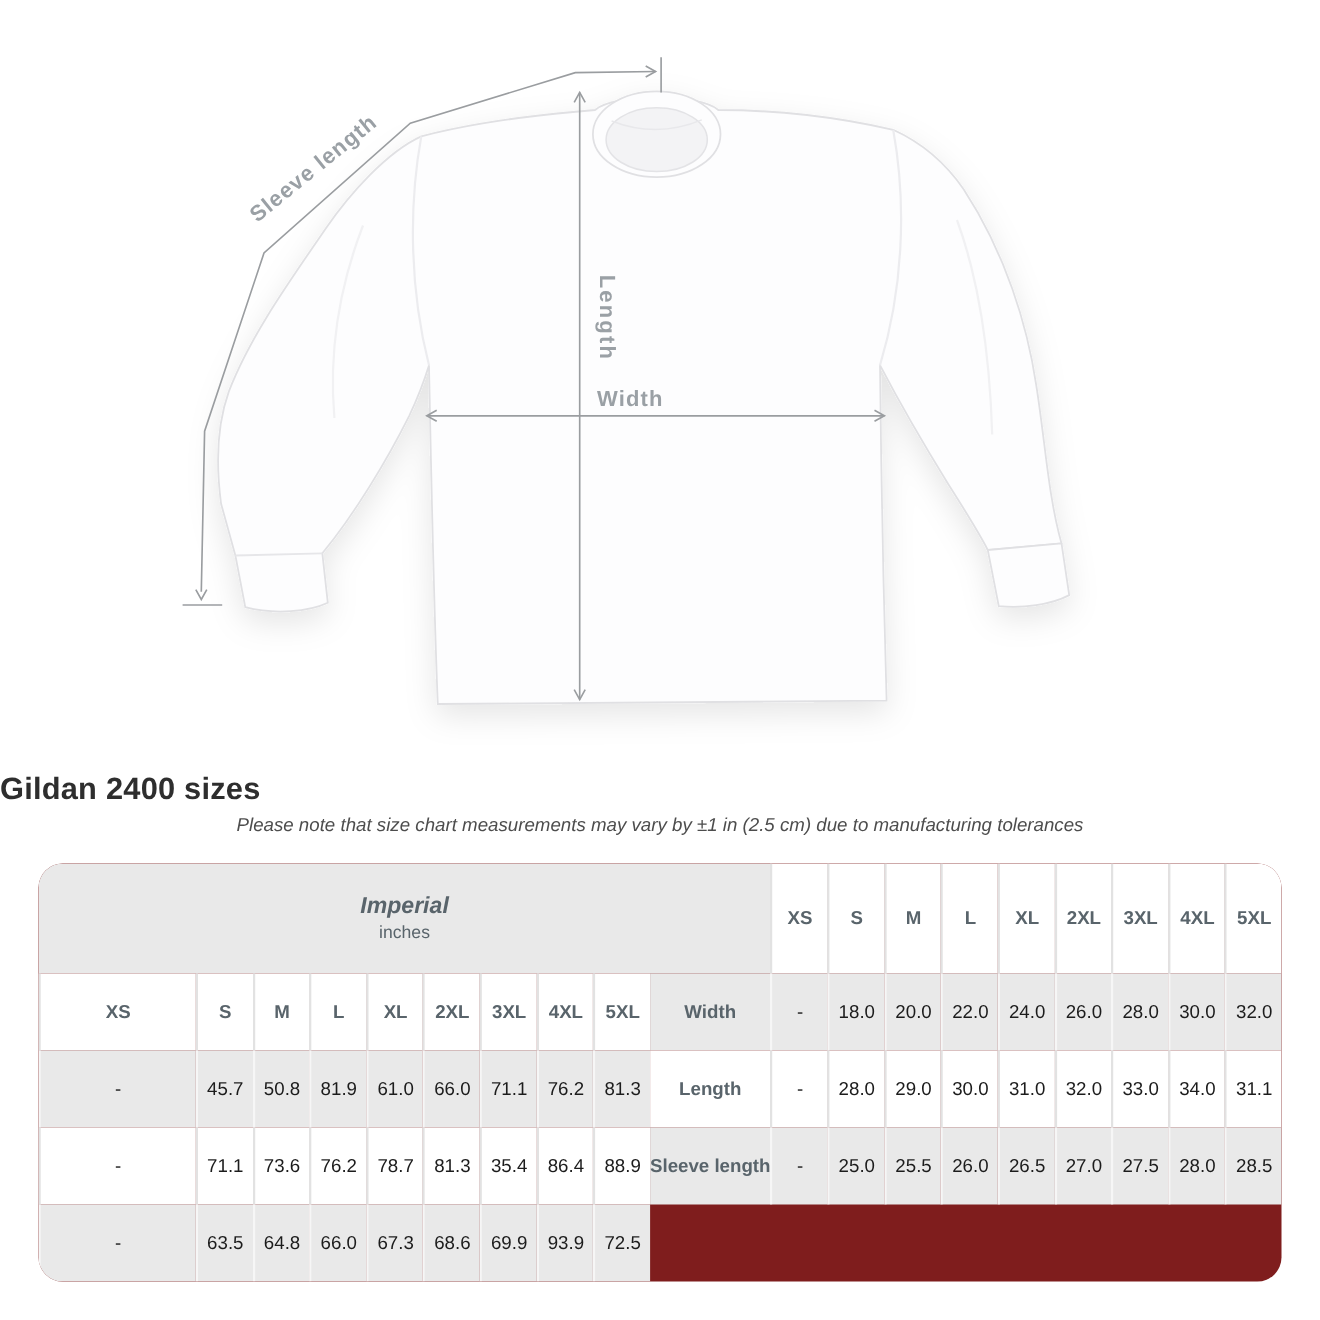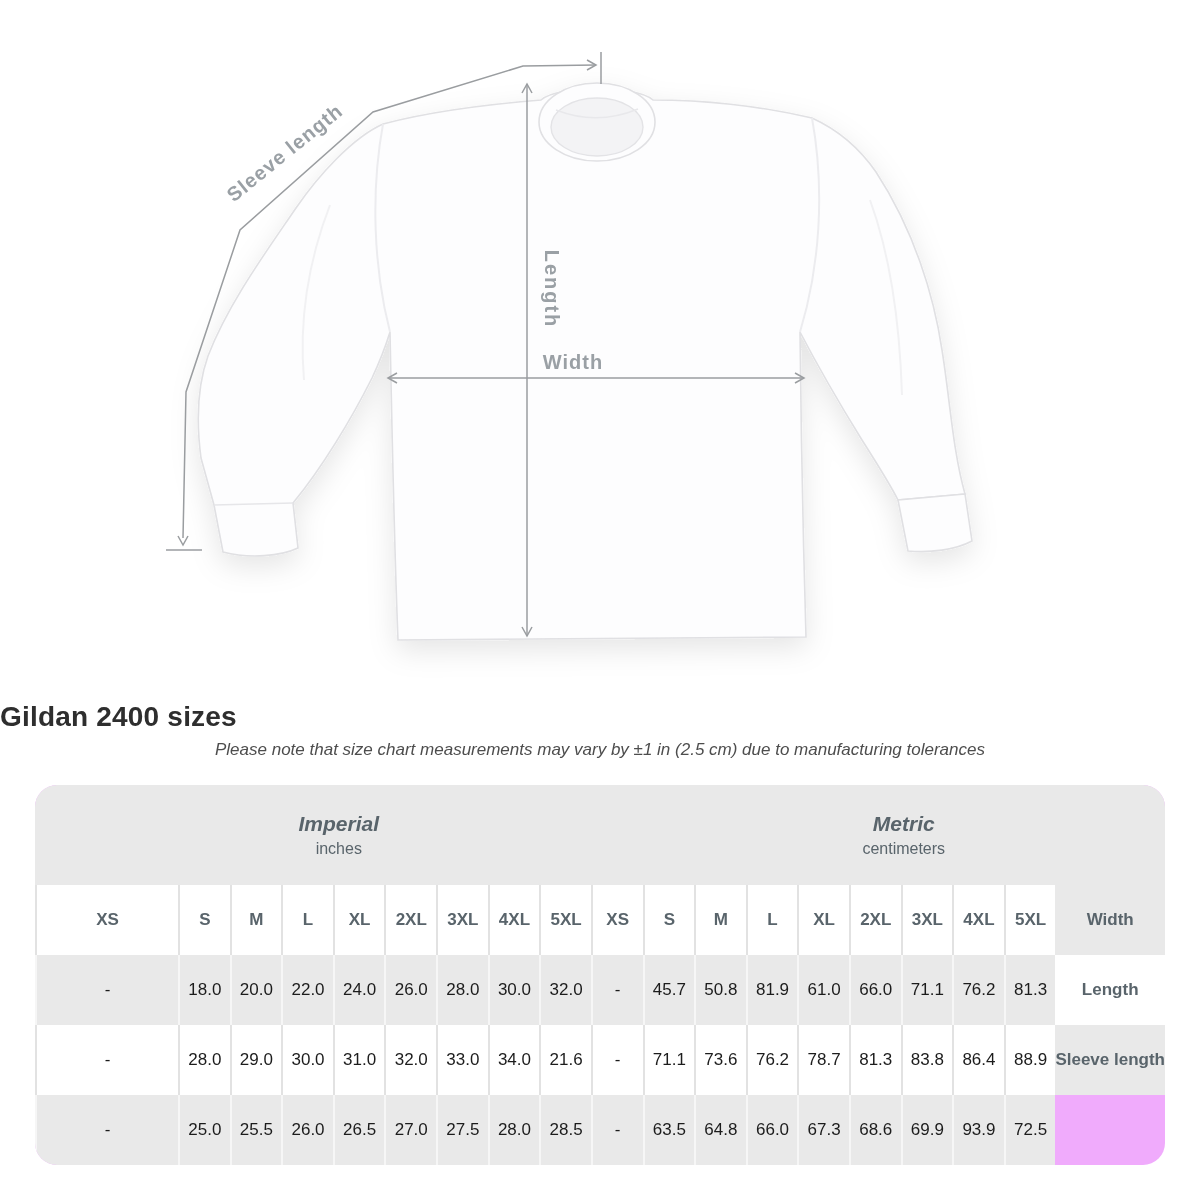--- a/index.html
+++ b/index.html
@@ -24,21 +24,21 @@
   .title{
     position:absolute;left:0;top:701px;width:1200px;
     font-size:28px;font-weight:bold;color:var(--title-text);letter-spacing:.2px;
   }
   .subtitle{
     position:absolute;left:0;top:740px;width:1200px;text-align:center;
     font-size:17px;font-style:italic;color:var(--subtitle-text);
   }
   .size-table{
     position:absolute;left:35px;top:785px;width:1130px;height:380px;
-    border-radius:22px;overflow:hidden;background:#f0abfc;
+    border-radius:22px;overflow:hidden;background:#7f1d1d;
     display:grid;
     grid-template-columns:143px repeat(18,1fr);
     grid-template-rows:100px 70px 70px 70px 70px;
   }
   .group-hd{
     background:var(--gray-band);
     display:flex;flex-direction:column;align-items:center;justify-content:center;gap:4px;
   }
   .g-title{font-size:21px;font-weight:bold;font-style:italic;color:var(--head-text);}
   .g-sub{font-size:16px;color:var(--head-text);}
@@ -129,24 +129,20 @@
   </svg>
 
   <div class="title">Gildan 2400 sizes</div>
   <div class="subtitle">Please note that size chart measurements may vary by ±1 in (2.5 cm) due to manufacturing tolerances</div>
 
   <div class="size-table">
     <div class="group-hd" style="grid-column:1 / span 10;">
       <div class="g-title">Imperial</div>
       <div class="g-sub">inches</div>
     </div>
-    <div class="group-hd" style="grid-column:11 / span 9;">
-      <div class="g-title">Metric</div>
-      <div class="g-sub">centimeters</div>
-    </div>
 
       <div class="cell w lbl">XS</div>
       <div class="cell w lbl">S</div>
       <div class="cell w lbl">M</div>
       <div class="cell w lbl">L</div>
       <div class="cell w lbl">XL</div>
       <div class="cell w lbl">2XL</div>
       <div class="cell w lbl">3XL</div>
       <div class="cell w lbl">4XL</div>
       <div class="cell w lbl">5XL</div>
@@ -180,28 +176,28 @@
       <div class="cell g val">81.3</div>
       <div class="cell w lbl first">Length</div>
       <div class="cell w val">-</div>
       <div class="cell w val">28.0</div>
       <div class="cell w val">29.0</div>
       <div class="cell w val">30.0</div>
       <div class="cell w val">31.0</div>
       <div class="cell w val">32.0</div>
       <div class="cell w val">33.0</div>
       <div class="cell w val">34.0</div>
-      <div class="cell w val">21.6</div>
+      <div class="cell w val">31.1</div>
       <div class="cell w val">-</div>
       <div class="cell w val">71.1</div>
       <div class="cell w val">73.6</div>
       <div class="cell w val">76.2</div>
       <div class="cell w val">78.7</div>
       <div class="cell w val">81.3</div>
-      <div class="cell w val">83.8</div>
+      <div class="cell w val">35.4</div>
       <div class="cell w val">86.4</div>
       <div class="cell w val">88.9</div>
       <div class="cell g lbl first">Sleeve length</div>
       <div class="cell g val">-</div>
       <div class="cell g val">25.0</div>
       <div class="cell g val">25.5</div>
       <div class="cell g val">26.0</div>
       <div class="cell g val">26.5</div>
       <div class="cell g val">27.0</div>
       <div class="cell g val">27.5</div>

